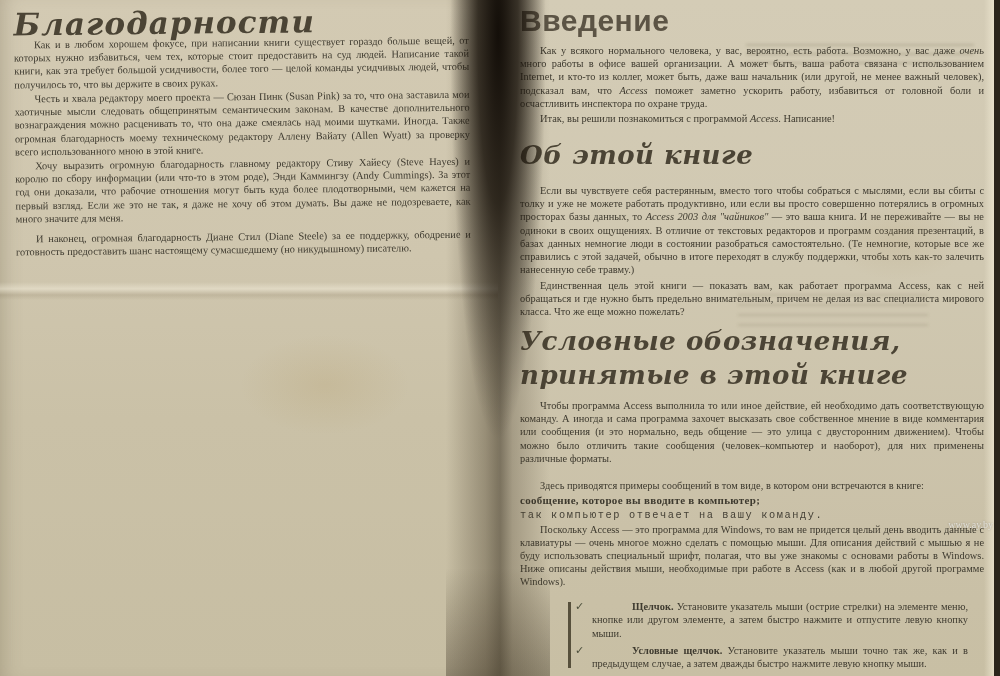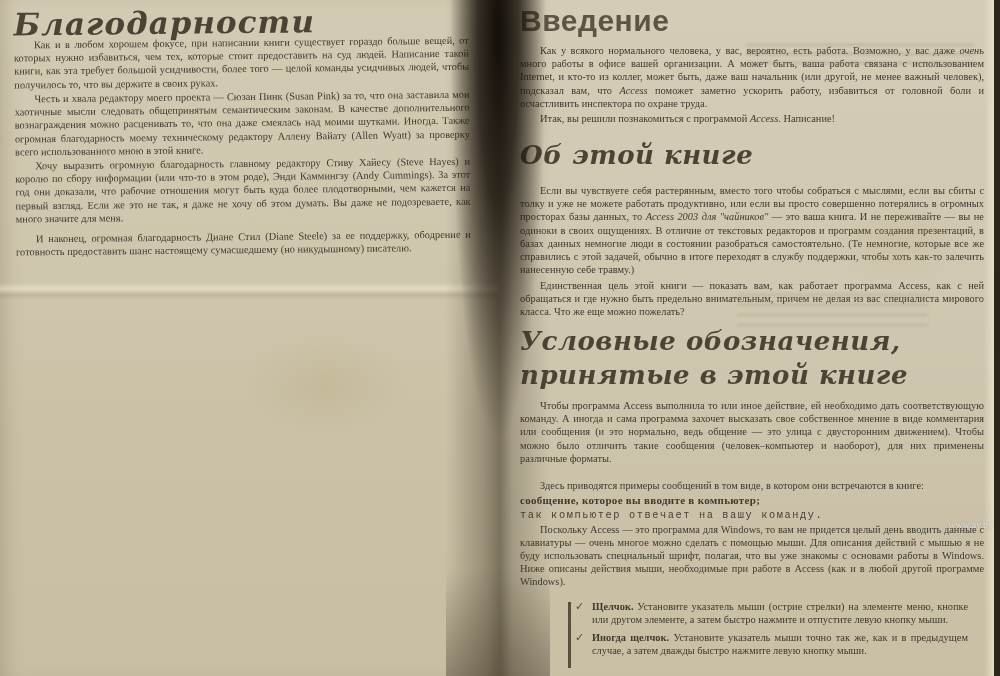--- a/index.html
+++ b/index.html
@@ -87,21 +87,21 @@
   .mouse-list{position:absolute;left:70px;top:600px;width:400px;}
   .list-bar{position:absolute;left:0;top:2px;height:66px;width:3px;background:#57503c;}
   .list-item{
     position:relative;margin:0 0 4px 0;padding-left:24px;
     text-align:justify;font-size:10.4px;line-height:13.3px;color:#3e3a2f;
   }
   .check{
     position:absolute;left:7px;top:0;
     font-family:"DejaVu Sans", sans-serif;font-size:11px;font-weight:bold;color:#4c4e3b;
   }
-  .term{font-weight:bold;}
+  .term{font-weight:bold;margin-left:40px;}
 
   .watermark{
     position:absolute;right:7px;bottom:12px;z-index:9;
     font-family:Liberation Serif, serif;font-size:10px;
     color:rgba(233,233,228,0.85);text-shadow:0 0 2px rgba(60,50,35,0.35);
   }
 </style>
 </head>
 <body>
 
@@ -141,21 +141,21 @@
     <p class="msg-user">сообщение, которое вы вводите в компьютер;</p>
     <p class="msg-comp">так компьютер отвечает на вашу команду.</p>
     <p class="body rp rp7">Поскольку Access — это программа для Windows, то вам не придется целый день вводить данные с клавиатуры — очень многое можно сделать с помощью мыши. Для описания действий с мышью я не буду использовать специальный шрифт, полагая, что вы уже знакомы с основами работы в Windows. Ниже описаны действия мыши, необходимые при работе в Access (как и в любой другой программе Windows).</p>
 
     <div class="mouse-list">
       <div class="list-bar"></div>
       <p class="list-item">
         <span class="check">✓</span><span class="term">Щелчок.</span><span> Установите указатель мыши (острие стрелки) на элементе меню, кнопке или другом элементе, а затем быстро нажмите и отпустите левую кнопку мыши.</span>
       </p>
       <p class="list-item">
-        <span class="check">✓</span><span class="term">Иногда щелчок.</span><span> Установите указатель мыши точно так же, как и в предыдущем случае, а затем дважды быстро нажмите левую кнопку мыши.</span>
+        <span class="check">✓</span><span class="term">Условные щелчок.</span><span> Установите указатель мыши точно так же, как и в предыдущем случае, а затем дважды быстро нажмите левую кнопку мыши.</span>
       </p>
     </div>
   </section>
 
   <div class="gutter"></div>
   <div class="edge-light"></div>
   <div class="edge-dark"></div>
   <div class="watermark">www.ay.by</div>
 </div>
 

